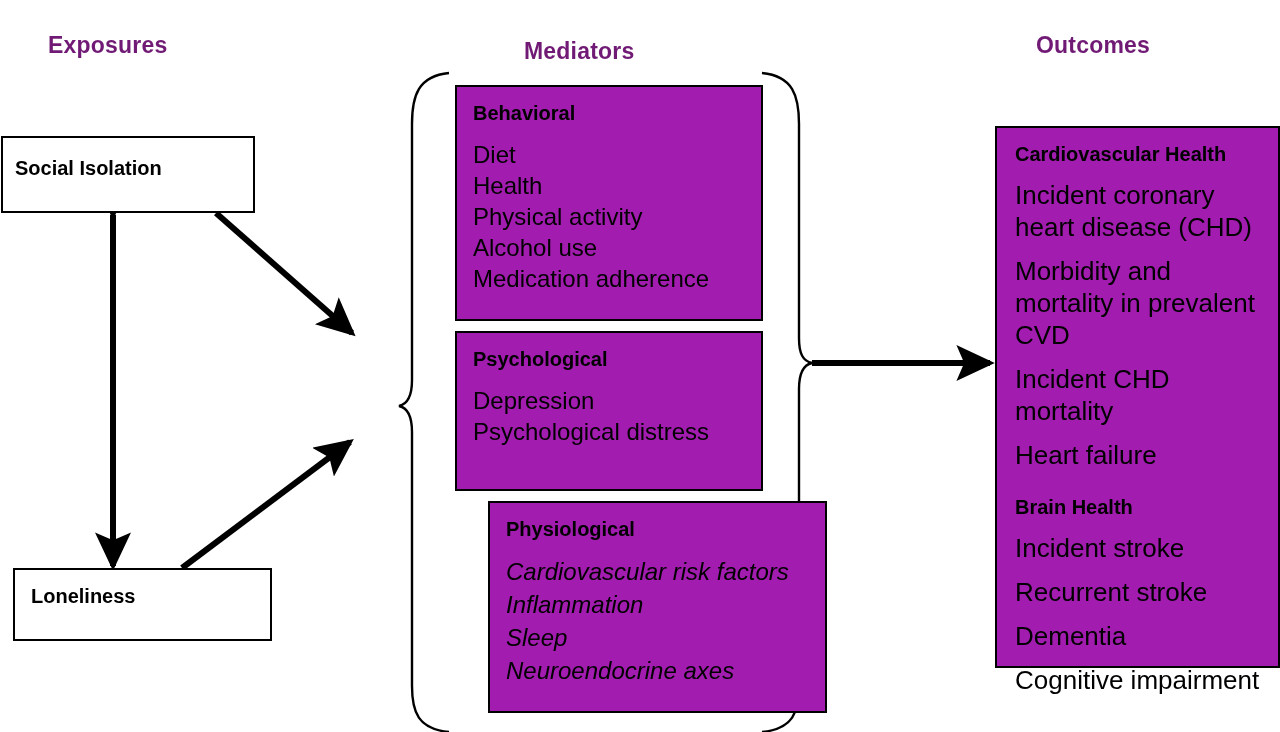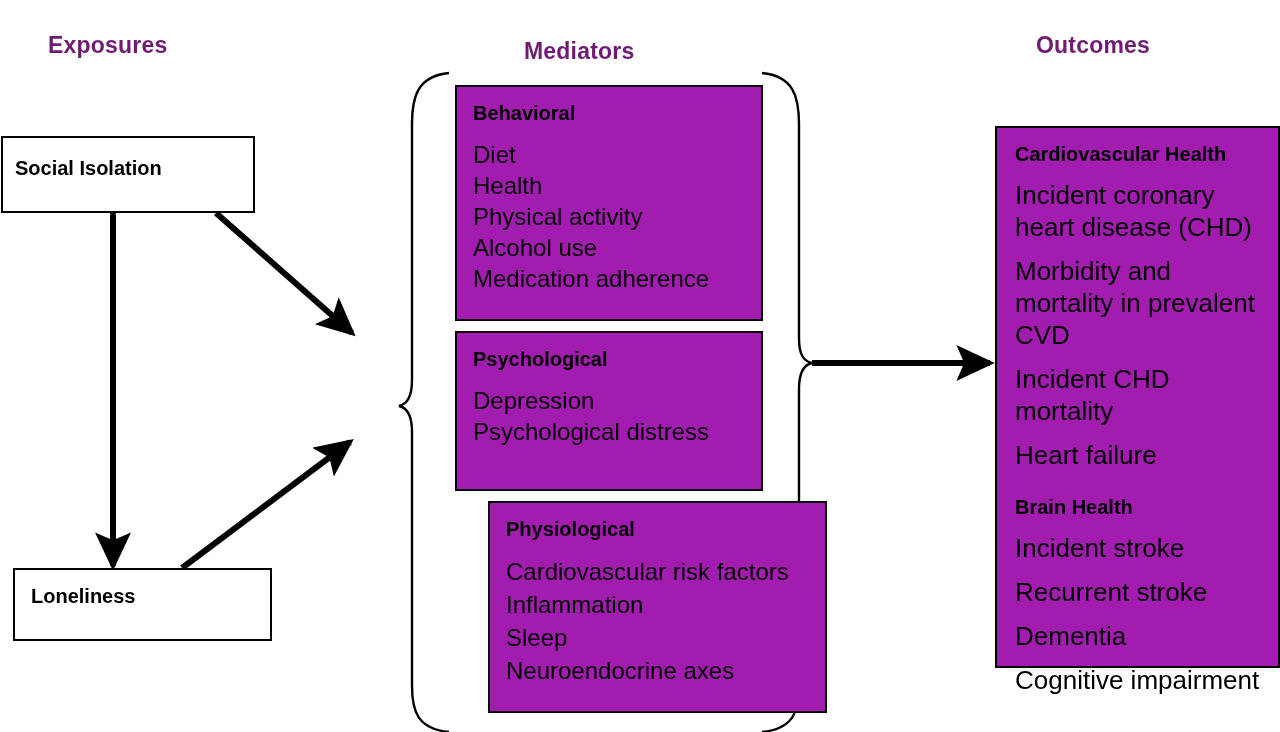--- a/index.html
+++ b/index.html
@@ -78,21 +78,21 @@
   }
   .group-list li {
     font-size: 24px;
     line-height: 31px;
     white-space: nowrap;
   }
 
   #box-behavioral   { left: 455px; top: 85px;  width: 308px; height: 236px; }
   #box-psychological{ left: 455px; top: 331px; width: 308px; height: 160px; }
   #box-physiological{ left: 450px; top: 501px; width: 339px; height: 212px; margin-left: 38px; }
-  #box-physiological .group-list li { line-height: 33px; }
+  #box-physiological .group-list li { line-height: 33px; font-style: italic; }
 
   #box-outcomes {
     left: 995px; top: 126px; width: 285px; height: 542px;
     padding: 14px 8px 10px 18px;
   }
   #box-outcomes .group-head { margin-bottom: 13px; }
   #box-outcomes .group-list li {
     font-size: 26px;
     line-height: 32px;
     white-space: normal;

